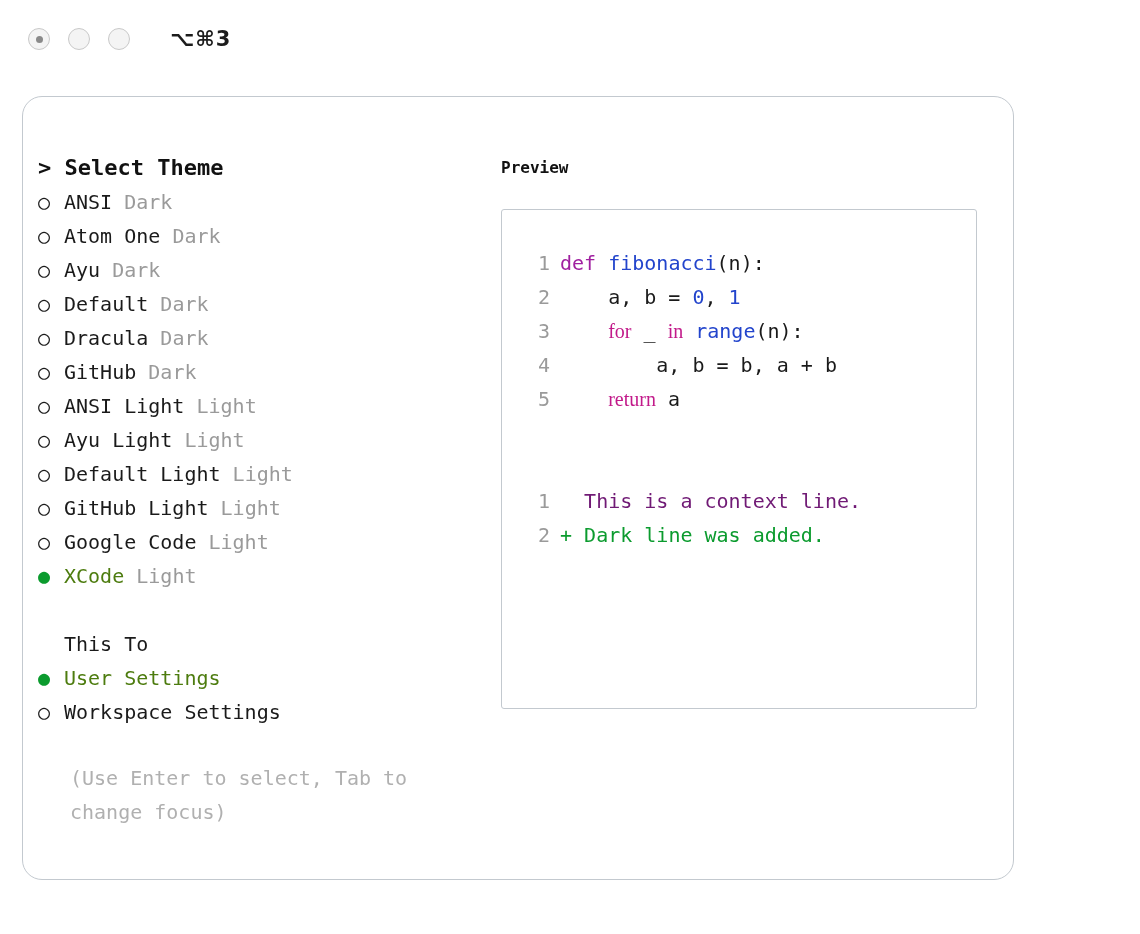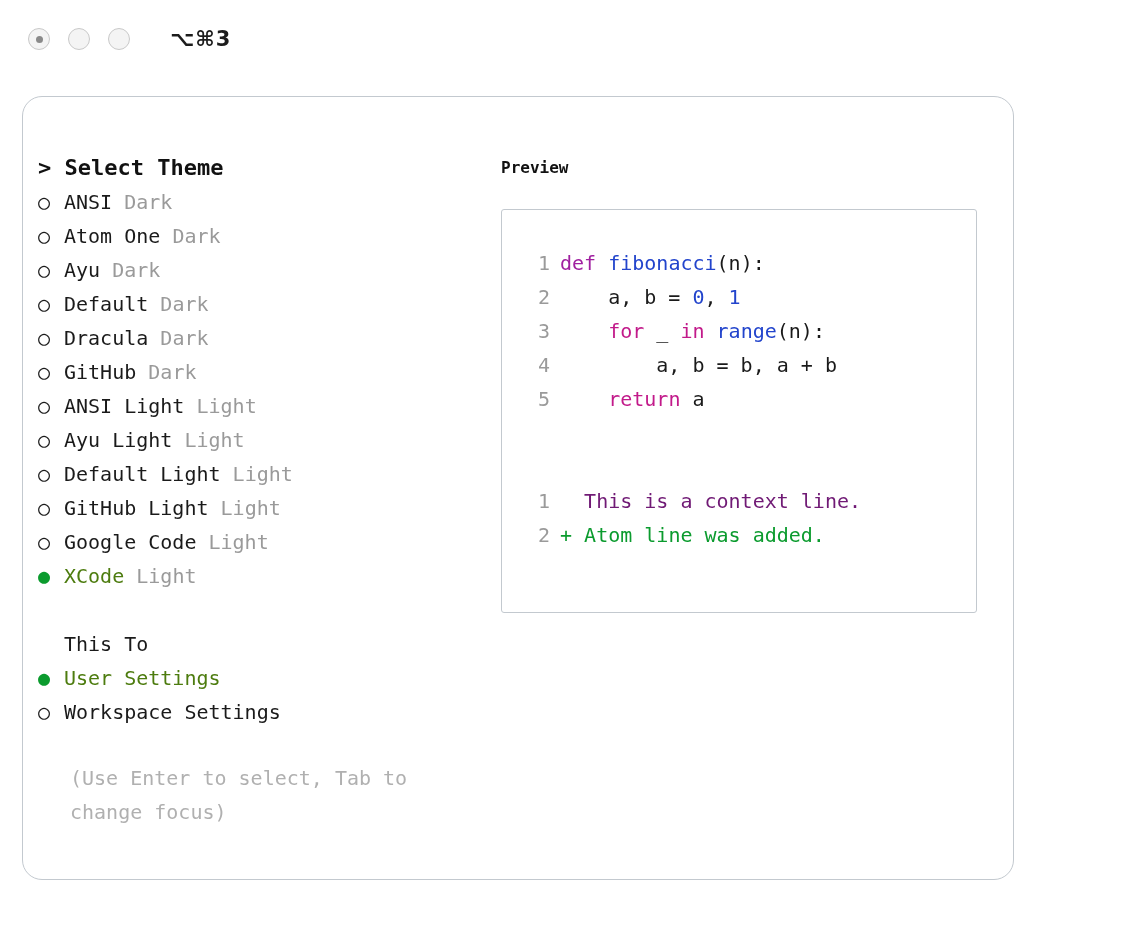--- a/index.html
+++ b/index.html
@@ -132,41 +132,41 @@
   .preview-title {
     font-size: 16px;
     font-weight: bold;
     color: #111111;
     line-height: 34px;
     white-space: pre;
   }
   .preview-box {
     margin-top: 24px;
     width: 476px;
-    height: 404px;
+    height: 500px;
     border: 1.5px solid #c3c9cf;
     border-radius: 3px;
     box-sizing: border-box;
     padding: 36px 0 0 20px;
   }
   .code-line {
     font-size: 20px;
     line-height: 34px;
     white-space: pre;
     color: #1a1a1a;
   }
   .ln {
     display: inline-block;
     width: 28px;
     text-align: right;
     color: #9a9a9a;
     margin-right: 10px;
   }
   .kw { color: #a020a0; }
-  .kw2 { color: #c21a8a; }
+  .kw2 { color: #c21a8a; font-family: Liberation Serif, serif; }
   .fn { color: #2244cc; }
   .num { color: #2244cc; }
   .blank-line { height: 34px; }
   .diff-del { color: #cc2020; }
   .diff-add { color: #0b9b2e; }
   .diff-ctx { color: #701a75; }
 </style>
 </head>
 <body>
 
@@ -222,20 +222,20 @@
           <div class="code-line"><span class="ln">4</span><span>        a, b = b, a + b</span></div>
 
           <div class="code-line"><span class="ln">5</span><span>    </span><span class="kw2">return</span><span> a</span></div>
 
           <div class="blank-line"></div>
           <div class="blank-line"></div>
 
           <div class="code-line"><span class="ln">1</span><span class="diff-ctx"> </span><span class="diff-ctx"> This is a context line.</span></div>
 
 
-          <div class="code-line"><span class="ln">2</span><span class="diff-add">+</span><span class="diff-add"> Atom line was added.</span></div>
+          <div class="code-line"><span class="ln">2</span><span class="diff-add">+</span><span class="diff-add"> Dark line was added.</span></div>
 
         </div>
       </div>
 
     </div>
   </div>
 </div>
 
 </body></html>

